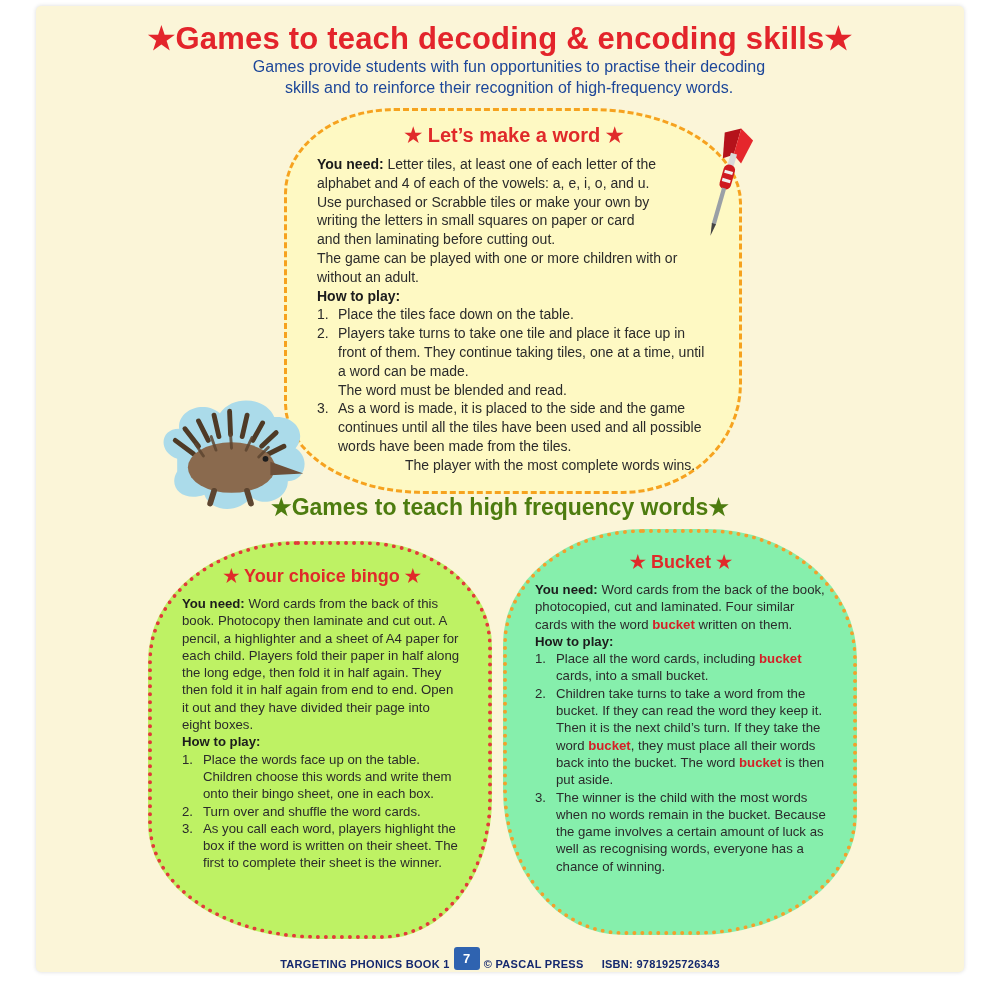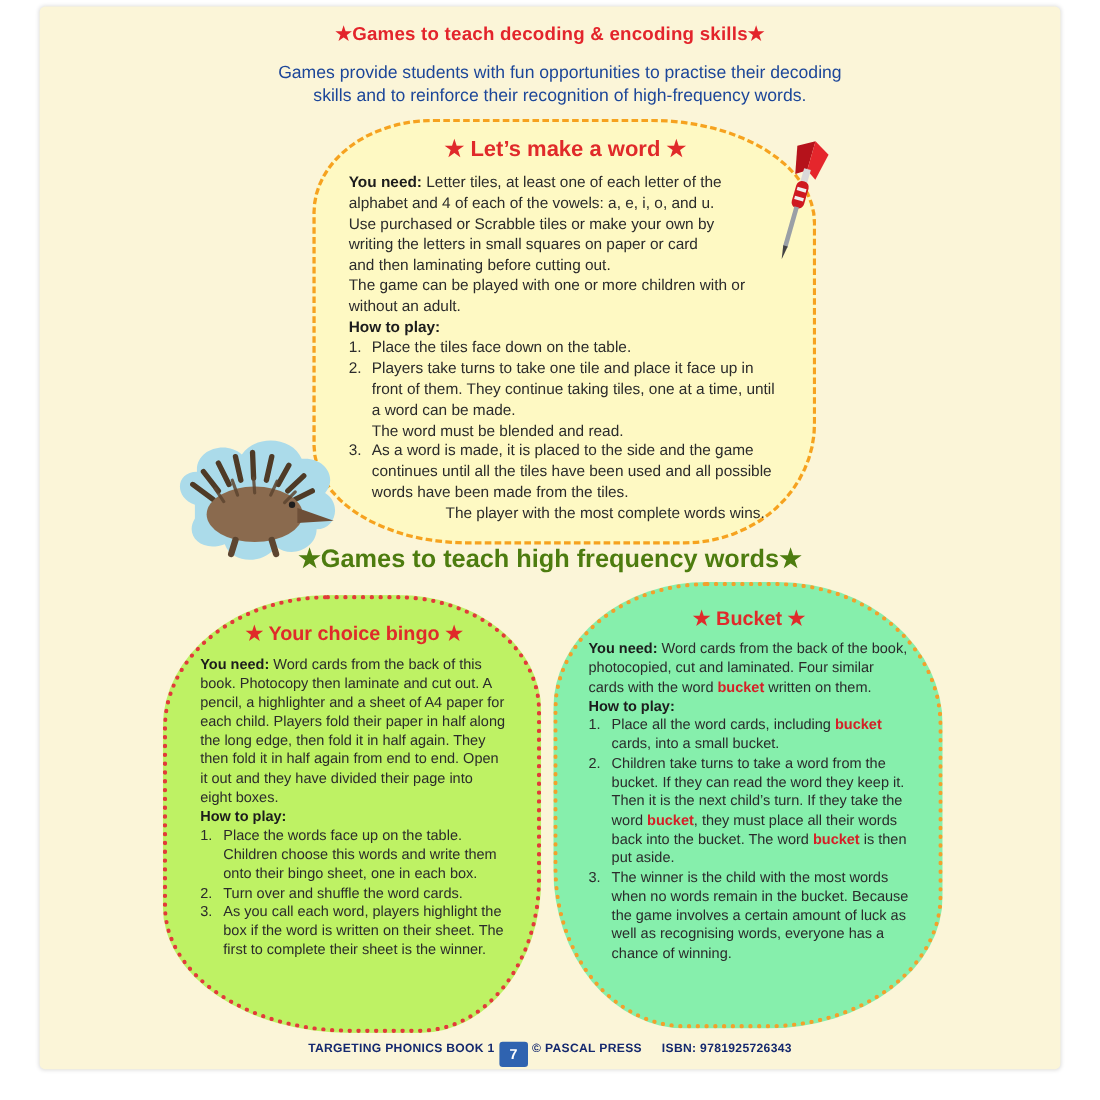--- a/index.html
+++ b/index.html
@@ -2,21 +2,21 @@
 <html><head>
 <meta charset="utf-8">
 <style>
   * { margin:0; padding:0; box-sizing:border-box; }
   html,body { background:#ffffff; font-family:"Liberation Sans", sans-serif; }
   .canvas { position:relative; width:1000px; height:1000px; background:#ffffff; overflow:hidden; }
   .paper { position:absolute; left:36px; top:6px; width:928px; height:966px;
            background:#fbf5d8; border-radius:5px; box-shadow:0 0 4px rgba(0,0,0,0.15); }
 
   .main-title { position:absolute; top:20px; left:0; width:100%; text-align:center;
-                color:#e3242b; font-size:17px; font-weight:bold; letter-spacing:0.2px; z-index:3; }
+                color:#e3242b; font-size:31px; font-weight:bold; letter-spacing:0.2px; z-index:3; }
   .subtitle   { position:absolute; top:56px; left:0; width:100%; text-align:center;
                 color:#1c4699; font-size:16px; line-height:21px; white-space:pre-line; z-index:3;margin-left:9px; }
 
   
   .panel1 { position:absolute; left:284px; top:108px; width:458px; min-height:356px;
             background:#fef9c3; border:3px dashed #f6a21f;
             border-radius:110px 150px 120px 140px / 85px 95px 110px 90px;
             padding:12px 28px 16px 30px; z-index:2; }
   .panel-title { text-align:center; color:#e02a2a; font-weight:bold; }
   .panel1 .panel-title { font-size:20px; margin-bottom:8px; }
@@ -48,21 +48,21 @@
   
   .bucket { position:absolute; left:503px; top:529px; width:354px; min-height:406px;
             background:#86efac; border:4px dotted #f2a02c;
             border-radius:140px 150px 160px 120px / 115px 130px 120px 145px;
             padding:18px 26px 14px 28px; z-index:2; }
   .bucket .panel-title { font-size:18px; margin-bottom:8px; }
   .redword { color:#d42027; font-weight:bold; }
 
   
   .footer { position:absolute; top:947px; left:0; width:100%; display:flex;
-            justify-content:center; align-items:flex-start; gap:4px; z-index:3; }
+            justify-content:center; align-items:flex-end; gap:4px; z-index:3; }
   .footer-text { font-size:11px; font-weight:bold; color:#14286e; letter-spacing:0.3px; }
   .pagebox { width:26px; height:23px; background:#2f63b0; color:#ffffff; font-weight:bold;
              font-size:13px; display:flex; align-items:center; justify-content:center;
              border-radius:3px; }
   .isbn { margin-left:14px; }
 </style>
 </head>
 <body>
 
 <div class="canvas">

